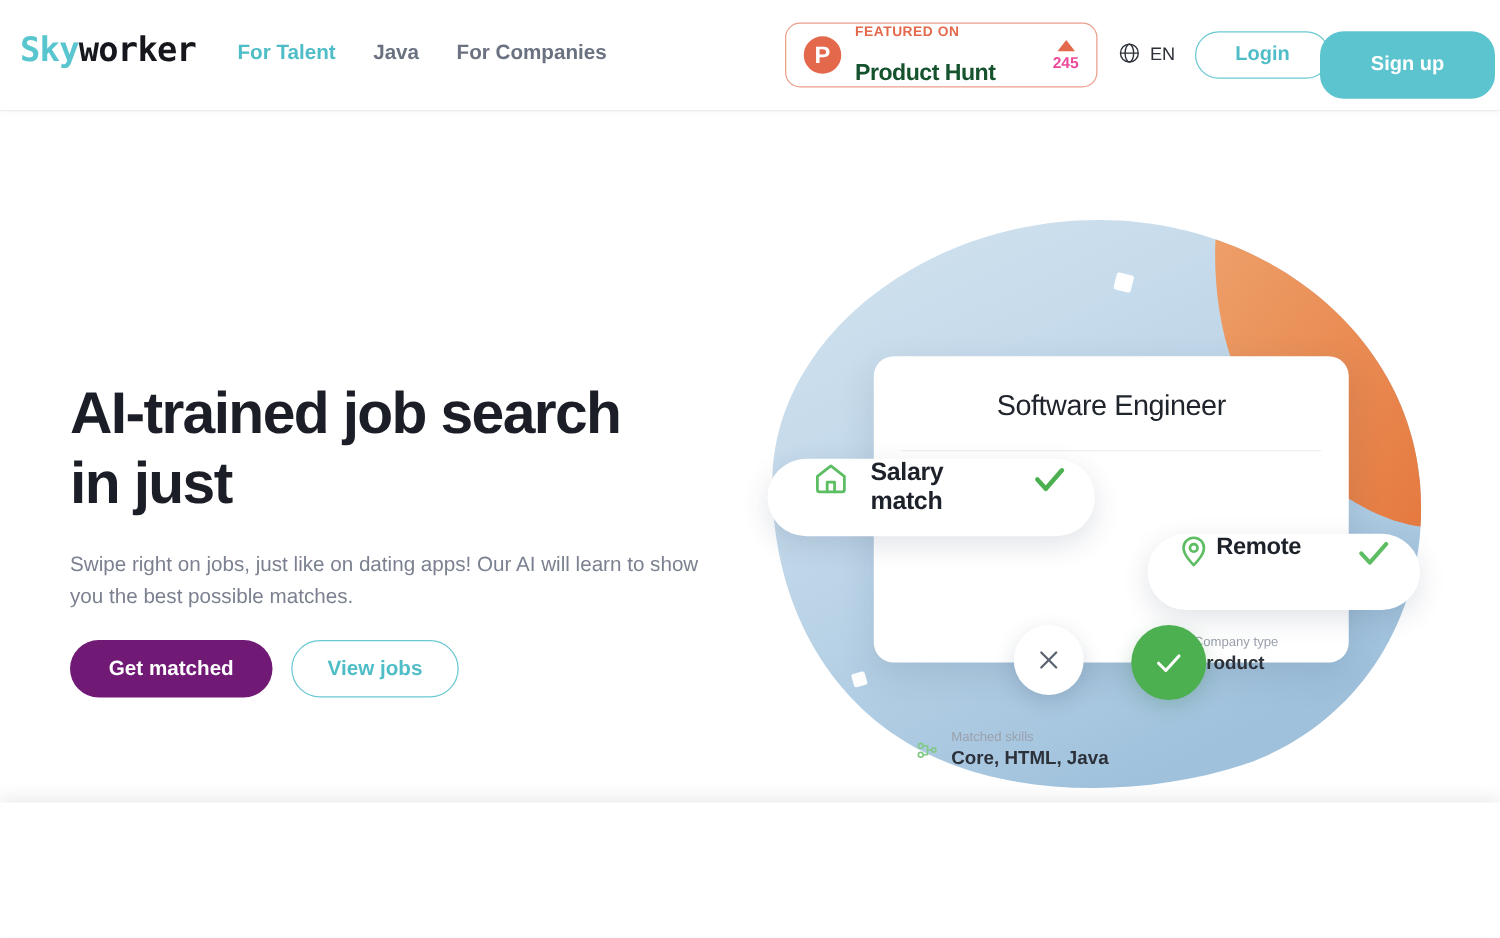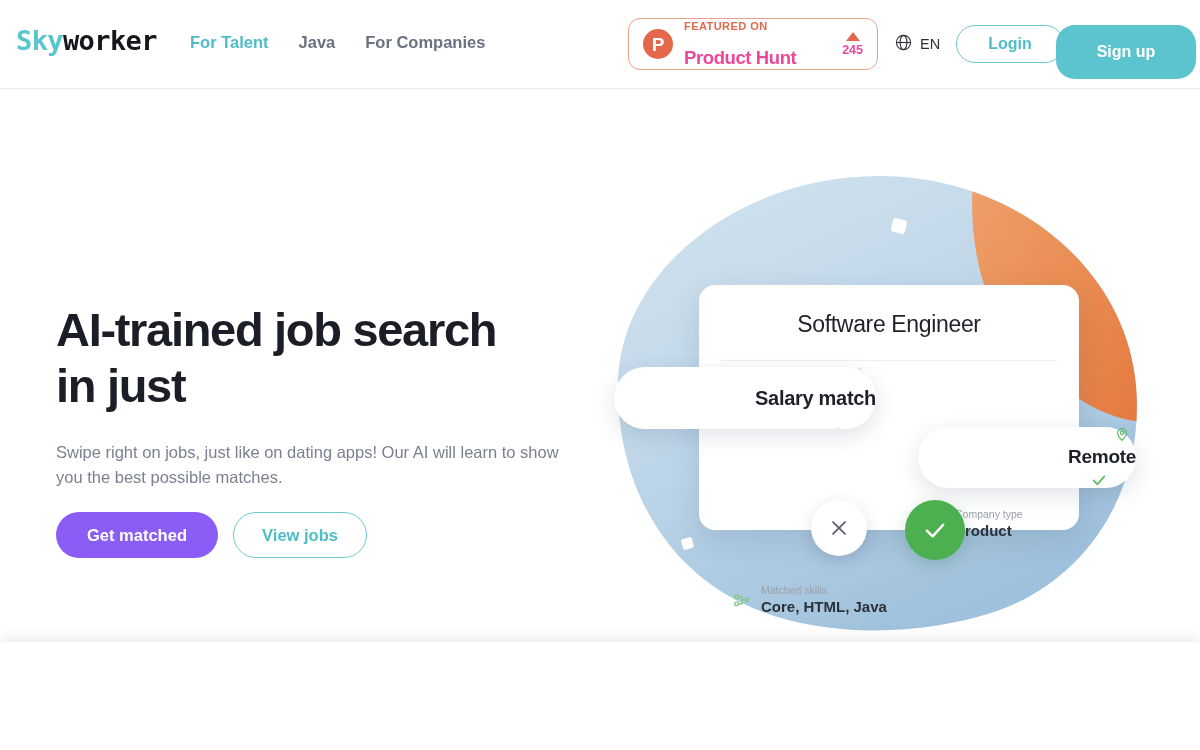--- a/index.html
+++ b/index.html
@@ -99,21 +99,21 @@
     font-size: 11px;
     font-weight: 700;
     color: #e4684b;
     letter-spacing: 0.45px;
     display: block;
     margin-bottom: 17px;
   }
   .ph-name {
     font-size: 18.5px;
     font-weight: 700;
-    color: #ec4899;
+    color: #14532d;
     letter-spacing: -0.4px;
     display: block;
   }
   .ph-votes {
     margin-left: auto;
     text-align: center;
     line-height: 1;
     color: #ec4899;
   }
   .ph-caret {
@@ -190,21 +190,21 @@
     font-weight: 400;
   }
   .btn-matched {
     position: absolute;
     left: 56px;
     top: 512px;
     width: 162px;
     height: 46px;
     border: none;
     border-radius: 23px;
-    background: #8b5cf6;
+    background: #701a75;
     color: #fff;
     font-size: 16.5px;
     font-weight: 700;
     font-family: inherit;
     cursor: pointer;
   }
   .btn-viewjobs {
     position: absolute;
     left: 233px;
     top: 512px;
@@ -280,22 +280,21 @@
   .meta-company { left: 228px; top: 223px; }
   .meta-skills  { left:  33px; top: 299px; }
 
   
   .pill {
     position: absolute;
     background: #ffffff;
     border-radius: 34px;
     box-shadow: 0 7px 22px rgba(40,60,90,0.14);
     display: flex;
-    align-items: flex-end;
-    flex-direction: column;
+    align-items: flex-start;
   }
   .pill-salary {
     left: 14px; top: 217px;
     width: 262px; height: 62px;
     padding-left: 36px;
     gap: 17px;
     z-index: 5;
   }
   .pill-salary .pill-text {
     font-size: 20px; font-weight: 700; color: #1d212a; letter-spacing: -0.3px;

